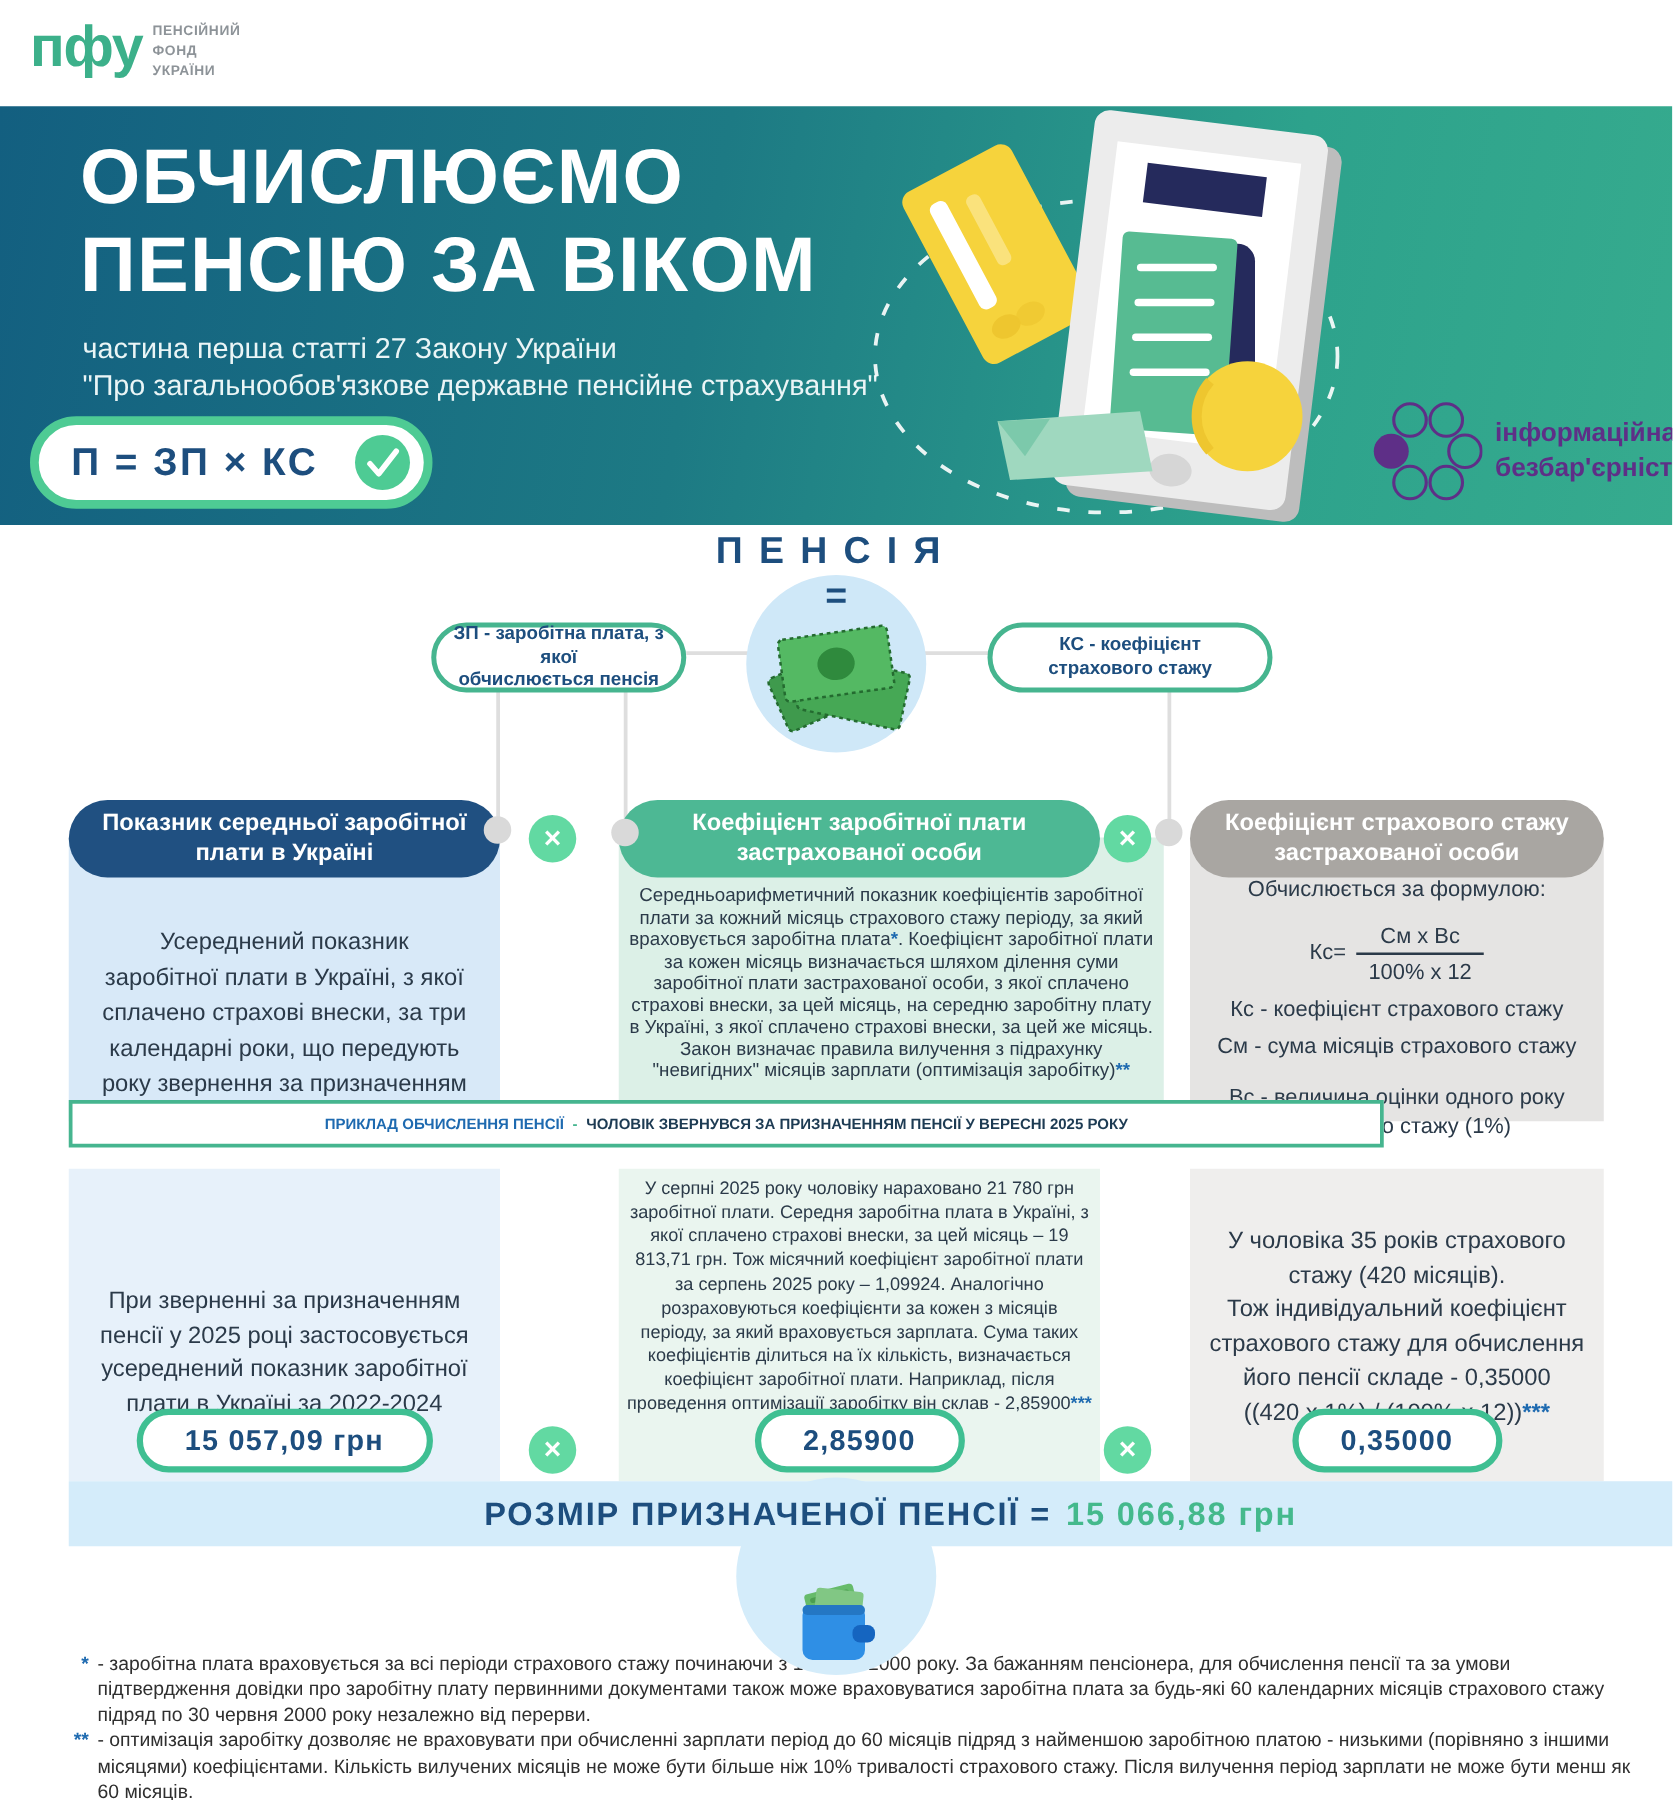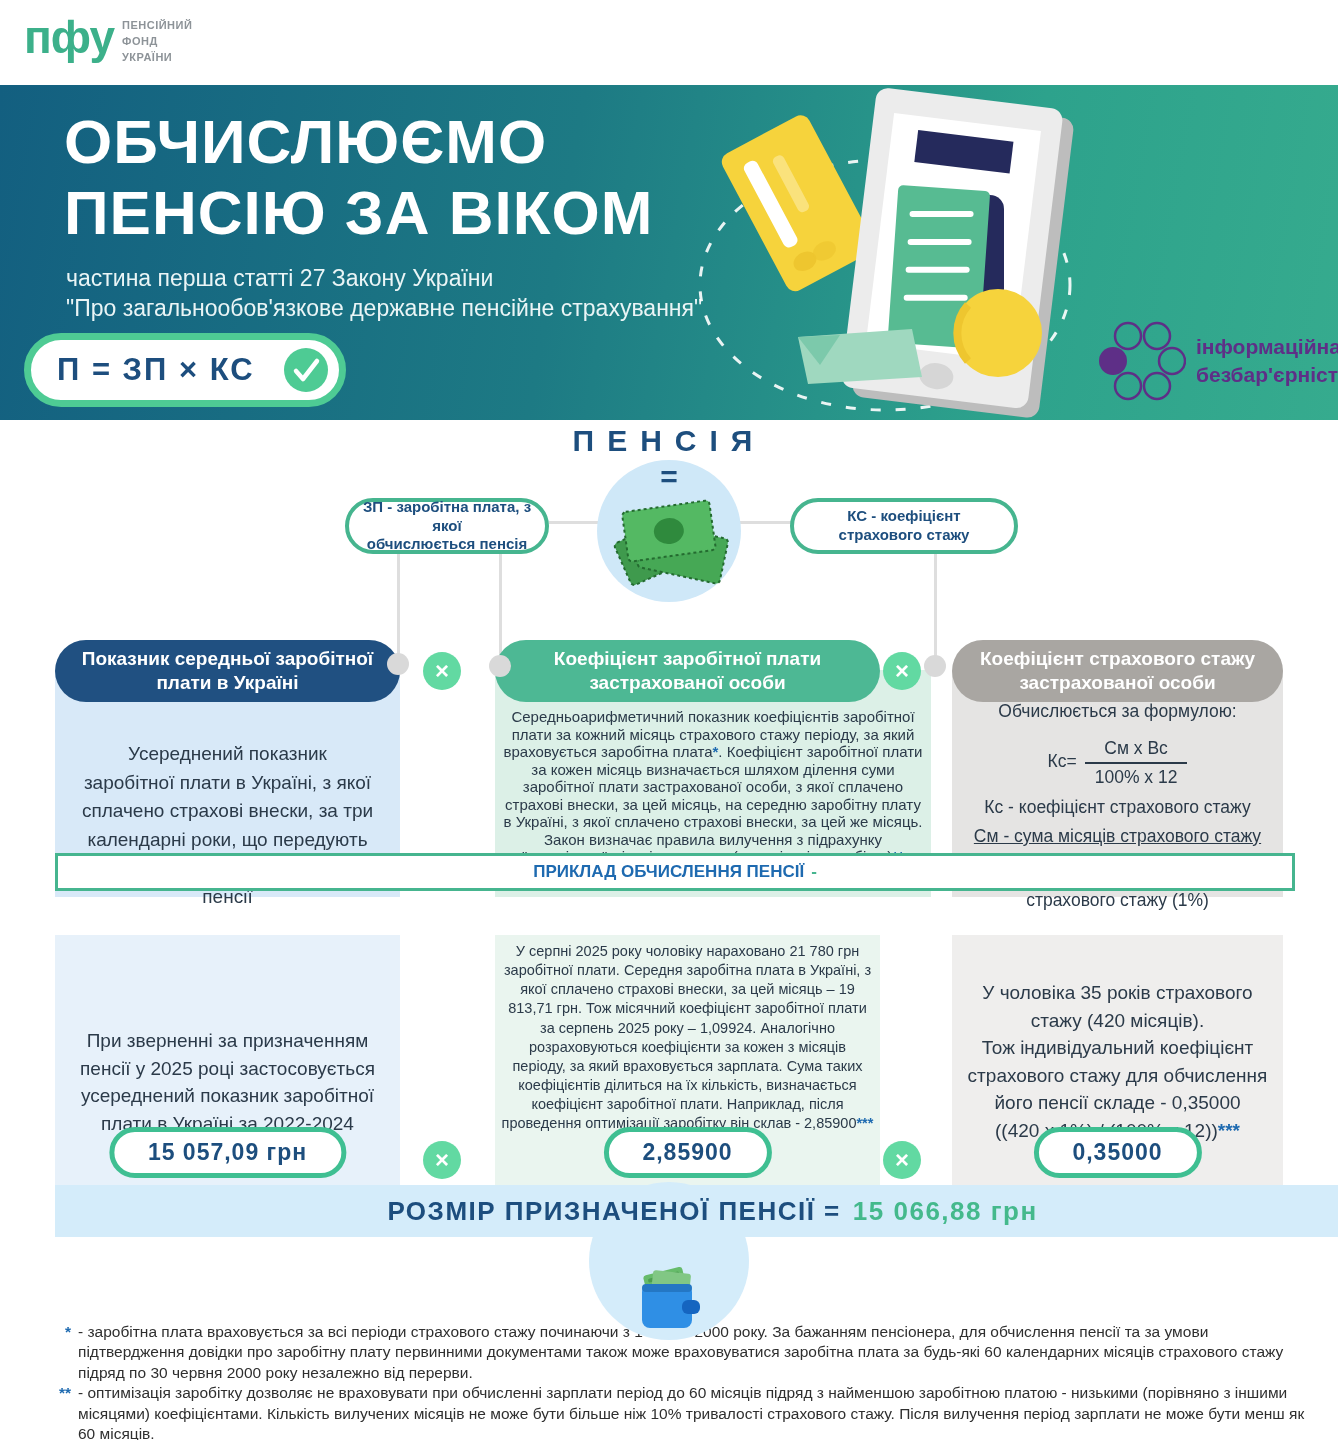--- a/index.html
+++ b/index.html
@@ -47,23 +47,23 @@
 
   .body-text{color:#2b3a49;text-align:center;}
   .lb-text{padding:70px 26px 0;font-size:19px;line-height:1.5;}
   .mb-text{padding:38px 8px 0;font-size:15px;line-height:1.17;}
   .rb-text{padding:30px 12px 0;font-size:17.5px;line-height:1.3;}
   .marker{color:#1e6ab0;font-weight:700;}
   .frac{display:inline-block;vertical-align:middle;text-align:center;margin-left:8px;}
   .frac .num{display:block;padding:0 10px 2px;}
   .frac .den{display:block;border-top:2px solid #2b3a49;padding:2px 10px 0;}
 
-  .banner{position:absolute;left:55px;top:853px;width:1240px;height:38px;background:#fff;
+  .banner{position:absolute;left:55px;top:880px;width:1052px;height:38px;background:#fff;
           border:3px solid #46b58f;z-index:6;box-sizing:border-box;display:flex;align-items:center;
-          justify-content:center;gap:7px;font-size:17px;font-weight:700;}
+          justify-content:center;gap:7px;font-size:12px;font-weight:700;}
   .banner .b-blue{color:#1e6ab0;}
   .banner .b-dash{color:#46b58f;}
   .banner .b-dark{color:#1d3b53;}
 
   .ex-body{position:absolute;top:935px;height:250px;z-index:1;}
   .ex-text{color:#2b3a49;text-align:center;}
   .value-pill{position:absolute;bottom:7px;left:50%;transform:translateX(-50%);background:#fff;
               border:5px solid #3fbf92;border-radius:30px;color:#1d4e7e;font-weight:800;
               font-size:23px;display:flex;align-items:center;justify-content:center;
               white-space:nowrap;padding:7px 34px;letter-spacing:1px;}
@@ -205,28 +205,29 @@
     <div class="body-text lb-text">Усереднений показник заробітної плати в Україні, з якої сплачено страхові внески, за три календарні роки, що передують року звернення за призначенням пенсії</div>
   </div>
   <div class="col-body" style="left:495px;width:436px;background:#dcf0e7;">
     <div class="body-text mb-text"><span>Середньоарифметичний показник коефіцієнтів заробітної плати за кожний місяць страхового стажу періоду, за який враховується заробітна плата</span><span class="marker">*</span><span>. Коефіцієнт заробітної плати за кожен місяць визначається шляхом ділення суми заробітної плати застрахованої особи, з якої сплачено страхові внески, за цей місяць, на середню заробітну плату в Україні, з якої сплачено страхові внески, за цей же місяць. Закон визначає правила вилучення з підрахунку "невигідних" місяців зарплати (оптимізація заробітку)</span><span class="marker">**</span></div>
   </div>
   <div class="col-body" style="left:952px;width:331px;background:#e5e4e3;">
     <div class="body-text rb-text">
       <div>Обчислюється за формулою:</div>
       <div style="margin-top:14px;"><span>Кс=</span><span class="frac"><span class="num">См х Вс</span><span class="den">100% х 12</span></span></div>
       <div style="margin-top:8px;">Кс - коефіцієнт страхового стажу</div>
-      <div style="margin-top:6px;text-decoration:underline;">См - сума місяців страхового стажу</div>
+      <div style="margin-top:6px;">См - сума місяців страхового стажу</div>
       <div style="margin-top:18px;">Вс - величина оцінки одного року страхового стажу (1%)</div>
     </div>
   </div>
 
   <div class="banner">
     <span class="b-blue">ПРИКЛАД ОБЧИСЛЕННЯ ПЕНСІЇ</span>
     <span class="b-dash">-</span>
+    <span class="b-dark">ЧОЛОВІК ЗВЕРНУВСЯ ЗА ПРИЗНАЧЕННЯМ ПЕНСІЇ У ВЕРЕСНІ 2025 РОКУ</span>
   </div>
 
   <div class="ex-body" style="left:55px;width:345px;background:#e7f1fa;">
     <div class="ex-text" style="padding:92px 24px 0;font-size:19px;line-height:1.45;">При зверненні за призначенням пенсії у 2025 році застосовується усереднений показник заробітної плати в Україні за 2022-2024 роки – 15 057,09 грн</div>
     <div class="value-pill">15 057,09 грн</div>
   </div>
   <div class="ex-body" style="left:495px;width:385px;background:#eaf5ef;">
     <div class="ex-text" style="padding:7px 6px 0;font-size:14.5px;line-height:1.32;"><span>У серпні 2025 року чоловіку нараховано 21 780 грн заробітної плати. Середня заробітна плата в Україні, з якої сплачено страхові внески, за цей місяць – 19 813,71 грн. Тож місячний коефіцієнт заробітної плати за серпень 2025 року – 1,09924. Аналогічно розраховуються коефіцієнти за кожен з місяців періоду, за який враховується зарплата. Сума таких коефіцієнтів ділиться на їх кількість, визначається коефіцієнт заробітної плати. Наприклад, після проведення оптимізації заробітку він склав - 2,85900</span><span class="marker">***</span></div>
     <div class="value-pill">2,85900</div>
   </div>

